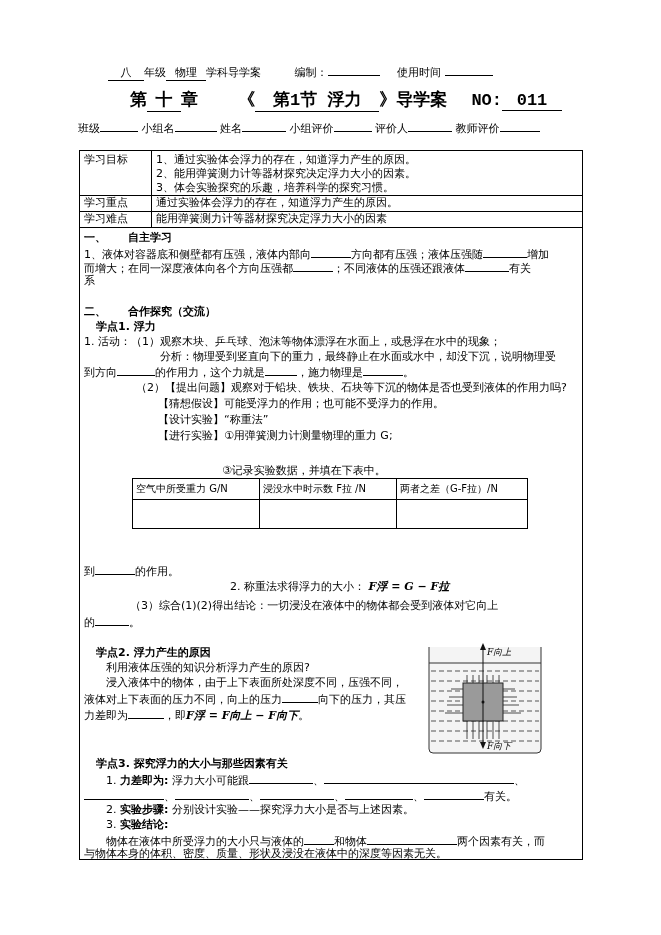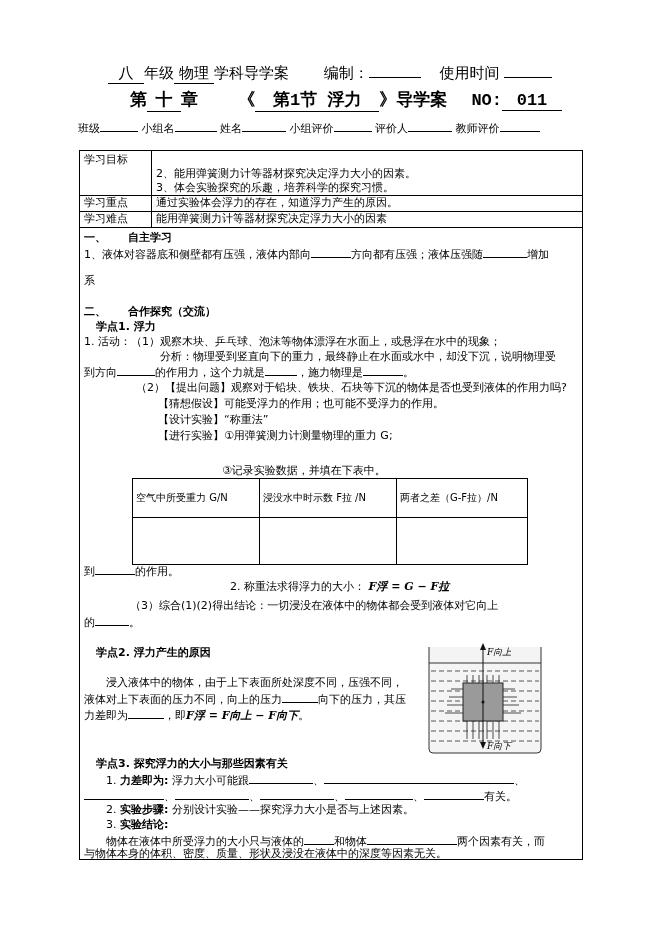--- a/index.html
+++ b/index.html
@@ -1,31 +1,31 @@
 <!DOCTYPE html>
 <html><head>
 <meta charset="utf-8">
 <style>
   html, body { margin:0; padding:0; background:#fff; }
   body { width:661px; height:935px; position:relative; font-family:"DejaVu Sans", sans-serif; color:#000; overflow:hidden; }
   .abs { position:absolute; white-space:nowrap; }
   .t11 { font-size:11px; line-height:14px; }
   .blank { display:inline-block; border-bottom:1px solid #000; height:11px; vertical-align:baseline; }
-  .header1 { top:64px; left:108px; font-size:15px; }
+  .header1 { top:64px; left:108px; font-size:11px; }
   .header2 { top:88px; left:130px; font-size:17px; font-weight:bold; font-family:Liberation Mono, monospace; }
   .header3 { top:120px; left:78px; font-size:11px; }
   .u { display:inline-block; border-bottom:1px solid #000; text-align:center; }
   .frame { position:absolute; left:79px; top:150px; width:504px; height:710px; border:1px solid #000; box-sizing:border-box; }
   .row { position:absolute; left:0; right:0; border-bottom:1px solid #000; }
   .lbl { position:absolute; left:4px; font-size:11px; line-height:13px; }
   .vline { position:absolute; left:71px; top:0; height:76px; border-left:1px solid #000; }
   .cell-text { position:absolute; left:76px; font-size:11px; line-height:13px; white-space:nowrap; }
   .b { font-weight:bold; }
   .data-table { position:absolute; left:52px; top:327px; width:396px; border-collapse:collapse; font-size:10px; }
-  .data-table td { border:1px solid #000; height:20px; padding:9px 3px; }
+  .data-table td { border:1px solid #000; height:20px; padding:0 3px; }
   .data-table tr.empty td { height:28px; }
   .figure { position:absolute; left:345px; top:490px; width:120px; height:116px; }
 </style>
 </head>
 <body>
 
 <div class="abs header1">
   <span class="u" style="width:36px">八</span><span>年级</span><span class="u" style="width:40px">物理</span><span>学科导学案</span>
   <span style="display:inline-block;width:30px"></span><span>编制：</span><span class="blank" style="width:52px"></span>
   <span style="display:inline-block;width:14px"></span><span>使用时间</span> <span class="blank" style="width:48px"></span>
@@ -44,39 +44,43 @@
   <span>小组评价</span><span class="blank" style="width:38px"></span>
   <span>评价人</span><span class="blank" style="width:44px"></span>
   <span>教师评价</span><span class="blank" style="width:40px"></span>
 </div>
 
 <div class="frame">
   <div class="vline"></div>
 
   <div class="row" style="top:0;height:44px;">
     <div class="lbl" style="top:2px">学习目标</div>
+    <div class="cell-text" style="top:2px">1、通过实验体会浮力的存在，知道浮力产生的原因。</div>
     <div class="cell-text" style="top:16px">2、能用弹簧测力计等器材探究决定浮力大小的因素。</div>
     <div class="cell-text" style="top:30px">3、体会实验探究的乐趣，培养科学的探究习惯。</div>
   </div>
 
   <div class="row" style="top:60px;height:16px;">
     <div class="lbl" style="top:1px">学习难点</div>
     <div class="cell-text" style="top:1px">能用弹簧测力计等器材探究决定浮力大小的因素</div>
   </div>
 
   <div class="row" style="top:44px;height:16px;">
     <div class="lbl" style="top:1px">学习重点</div>
     <div class="cell-text" style="top:1px">通过实验体会浮力的存在，知道浮力产生的原因。</div>
   </div>
 
   <div class="abs t11 b" style="left:4px;top:80px">
     <span>一、</span><span style="display:inline-block;width:22px"></span><span>自主学习</span>
   </div>
   <div class="abs t11" style="left:4px;top:95px">
     <span>1、液体对容器底和侧壁都有压强，液体内部向</span><span class="blank" style="width:40px"></span><span>方向都有压强；液体压强随</span><span class="blank" style="width:44px"></span><span>增加</span>
+  </div>
+  <div class="abs t11" style="left:4px;top:109px">
+    <span>而增大；在同一深度液体向各个方向压强都</span><span class="blank" style="width:40px"></span><span>；不同液体的压强还跟液体</span><span class="blank" style="width:44px"></span><span>有关</span>
   </div>
   <div class="abs t11" style="left:4px;top:123px">系</div>
 
   <div class="abs t11 b" style="left:4px;top:154px">
     <span>二、</span><span style="display:inline-block;width:22px"></span><span>合作探究（交流）</span>
   </div>
   <div class="abs t11 b" style="left:16px;top:169px">学点1. 浮力</div>
   <div class="abs t11" style="left:4px;top:184px">1. 活动：（1）观察木块、乒乓球、泡沫等物体漂浮在水面上，或悬浮在水中的现象；</div>
   <div class="abs t11" style="left:4px;top:213px">
     <span>到方向</span><span class="blank" style="width:38px"></span><span>的作用力，这个力就是</span><span class="blank" style="width:32px"></span><span>，施力物理是</span><span class="blank" style="width:40px"></span><span>。</span>
@@ -109,20 +113,21 @@
   <div class="abs t11" style="left:150px;top:429px">
     <span>2. 称重法求得浮力的大小：</span>
     <span style="font-weight:bold;font-style:italic;font-family:'DejaVu Serif',serif">F浮 = G − F拉</span>
   </div>
   <div class="abs t11" style="left:50px;top:448px">（3）综合(1)(2)得出结论：一切浸没在液体中的物体都会受到液体对它向上</div>
   <div class="abs t11" style="left:4px;top:463px">
     <span>的</span><span class="blank" style="width:34px"></span><span>。</span>
   </div>
 
   <div class="abs t11 b" style="left:16px;top:495px">学点2. 浮力产生的原因</div>
+  <div class="abs t11" style="left:26px;top:510px">利用液体压强的知识分析浮力产生的原因?</div>
   <div class="abs t11" style="left:26px;top:525px">浸入液体中的物体，由于上下表面所处深度不同，压强不同，</div>
   <div class="abs t11" style="left:4px;top:540px">
     <span>液体对上下表面的压力不同，向上的压力</span><span class="blank" style="width:36px"></span><span>向下的压力，其压</span>
   </div>
   <div class="abs t11" style="left:4px;top:556px">
     <span>力差即为</span><span class="blank" style="width:36px"></span><span>，即</span><span style="font-weight:bold;font-style:italic;font-family:'DejaVu Serif',serif">F浮 = F向上 − F向下</span><span>。</span>
   </div>
 
   <svg class="figure" viewBox="0 0 120 116">
     <path d="M4 6 L4 108 Q4 112 8 112 L112 112 Q116 112 116 108 L116 6" fill="#f4f4f4" stroke="#333" stroke-width="1"></path>

